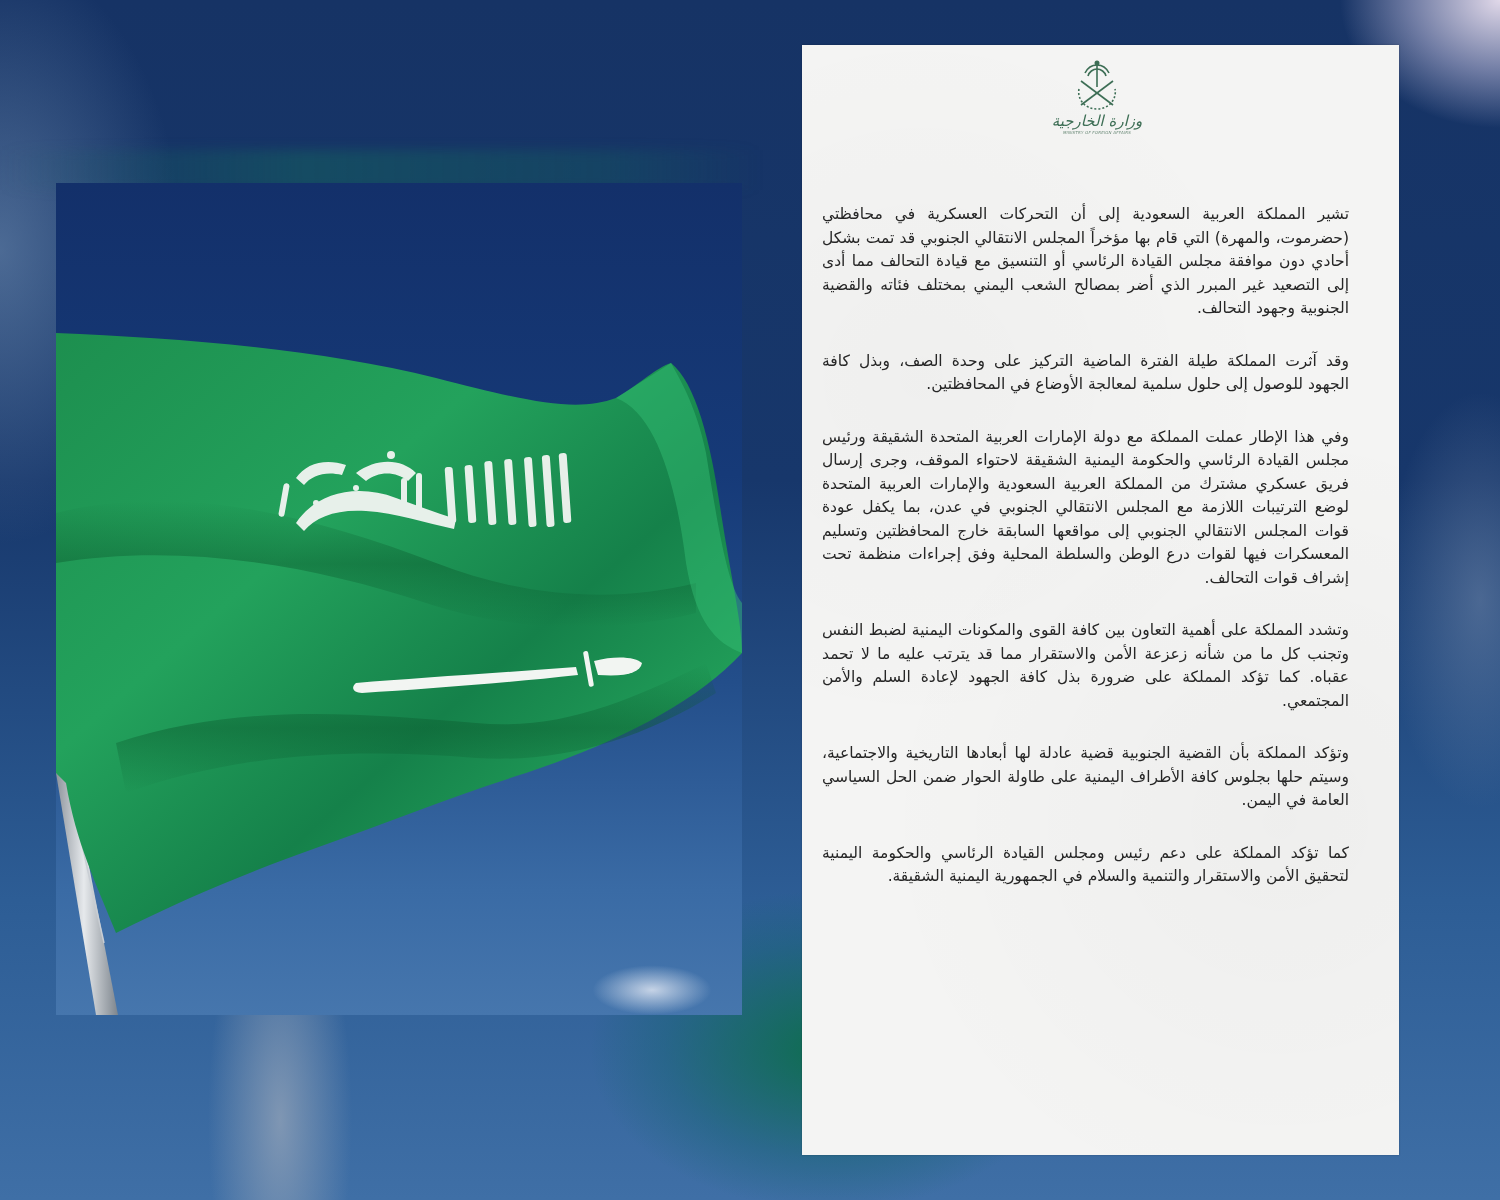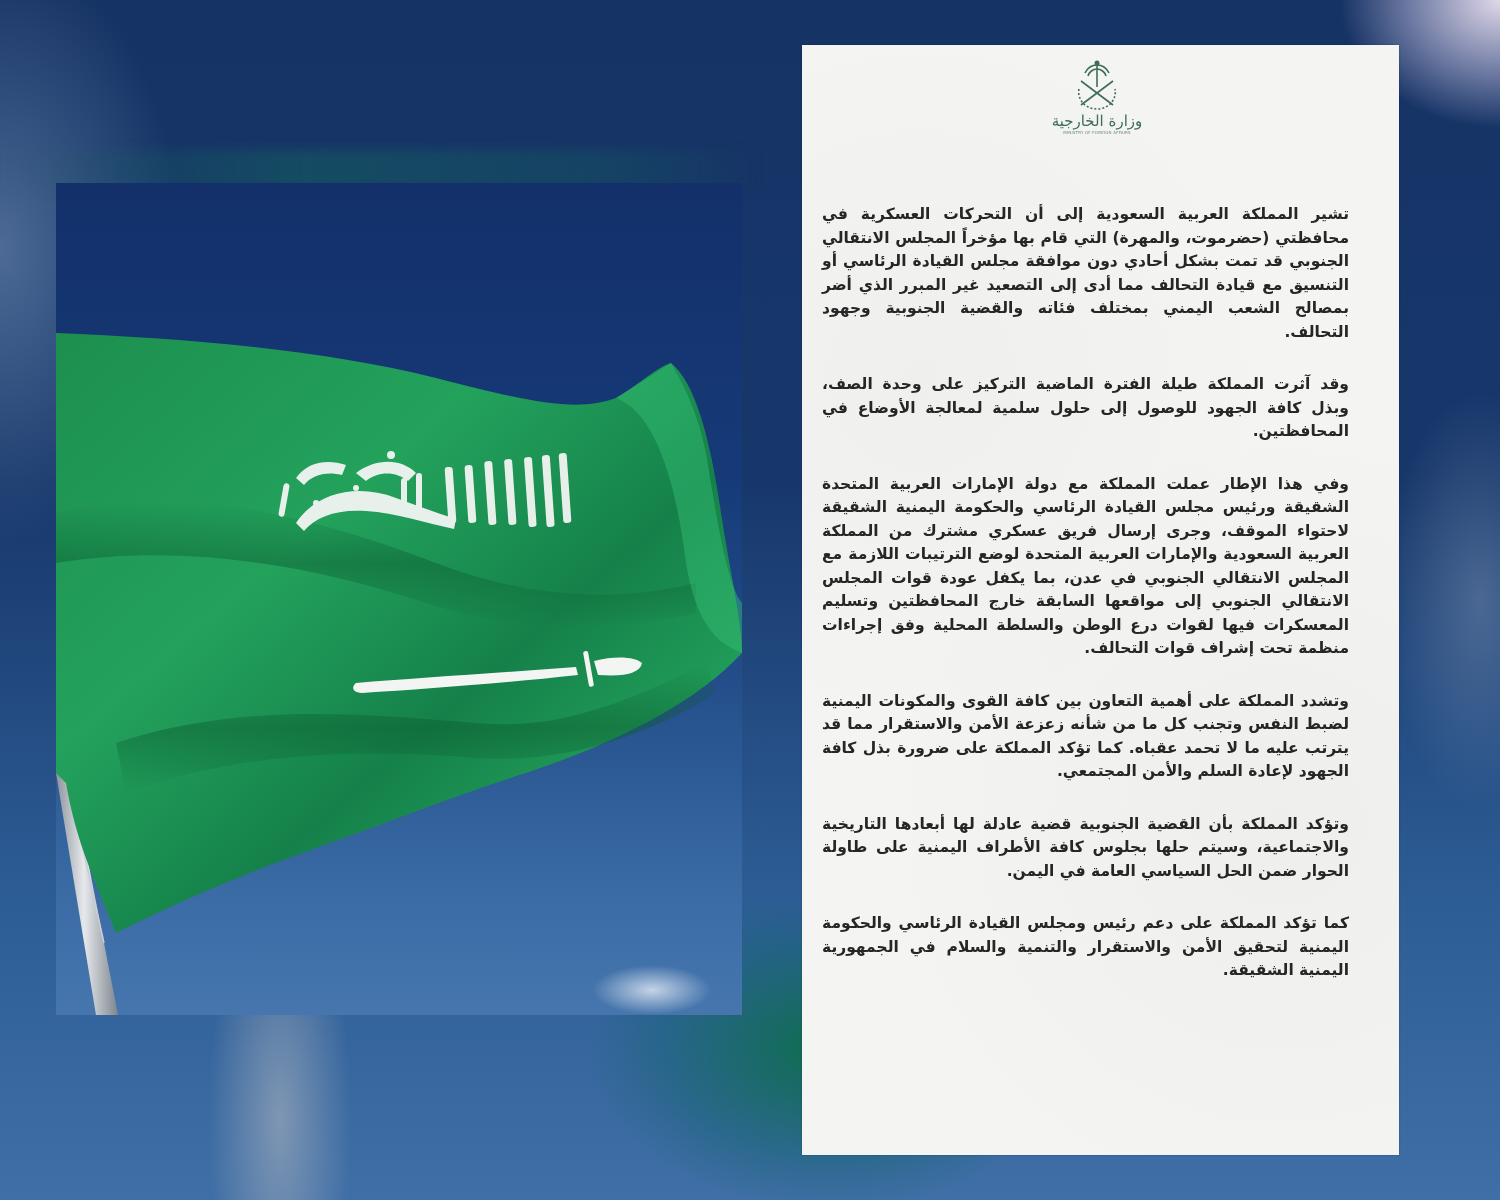--- a/index.html
+++ b/index.html
@@ -52,21 +52,21 @@
       background: #f4f4f3;
       background-image:
         radial-gradient(circle at 20% 30%, rgba(0,0,0,0.02) 0, rgba(0,0,0,0) 40%),
         radial-gradient(circle at 80% 70%, rgba(0,0,0,0.025) 0, rgba(0,0,0,0) 45%);
       box-shadow: 0 0 2px rgba(0,0,0,0.25);
     }
     .emblem {
       position: absolute;
       left: 240px; top: 14px;
       width: 110px; height: 92px;
-      display: flex; flex-direction: column; align-items: center;
+      display: flex; flex-direction: column; align-items: center; font-style: italic;
     }
     .emblem-label {
       font-size: 4px; color: #6a8a78; letter-spacing: 0.2px;
       margin-top: 1px; white-space: nowrap;
     }
     .emblem-ar {
       font-family: "DejaVu Serif", serif;
       font-size: 15px; color: #3d6e55; line-height: 16px;
       direction: rtl;
     }
@@ -74,21 +74,21 @@
       position: absolute;
       left: 20px; top: 158px;
       width: 527px;
       direction: rtl;
       text-align: justify;
       text-align-last: right;
       color: #262626;
       font-family: "DejaVu Sans", sans-serif;
       font-size: 15.5px;
       line-height: 23.5px;
-      font-weight: bold;
+      font-weight: normal;
     }
     .body-text p { margin: 0 0 29px 0; }
   </style>
 </head>
 <body>
 
 <div class="backdrop"></div>
 <div class="backdrop-green-band"></div>
 
 <div class="photo">

